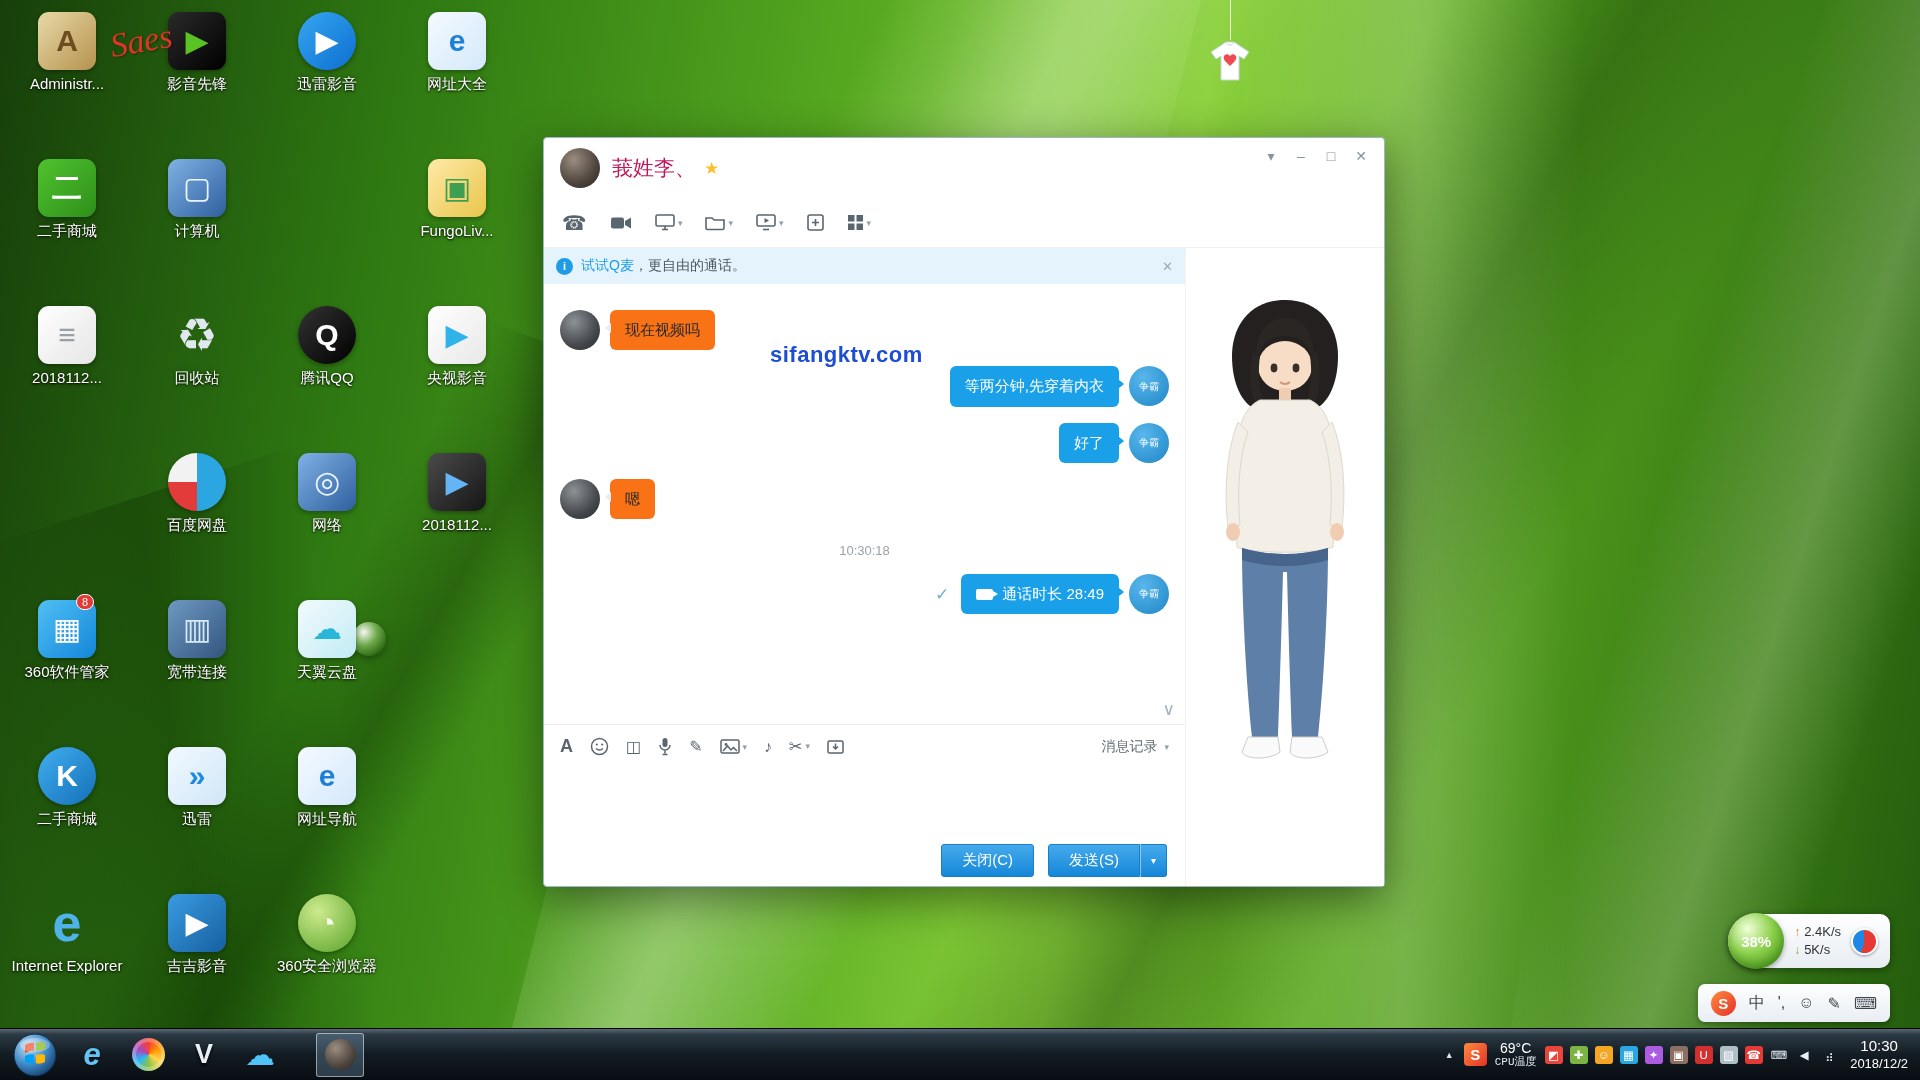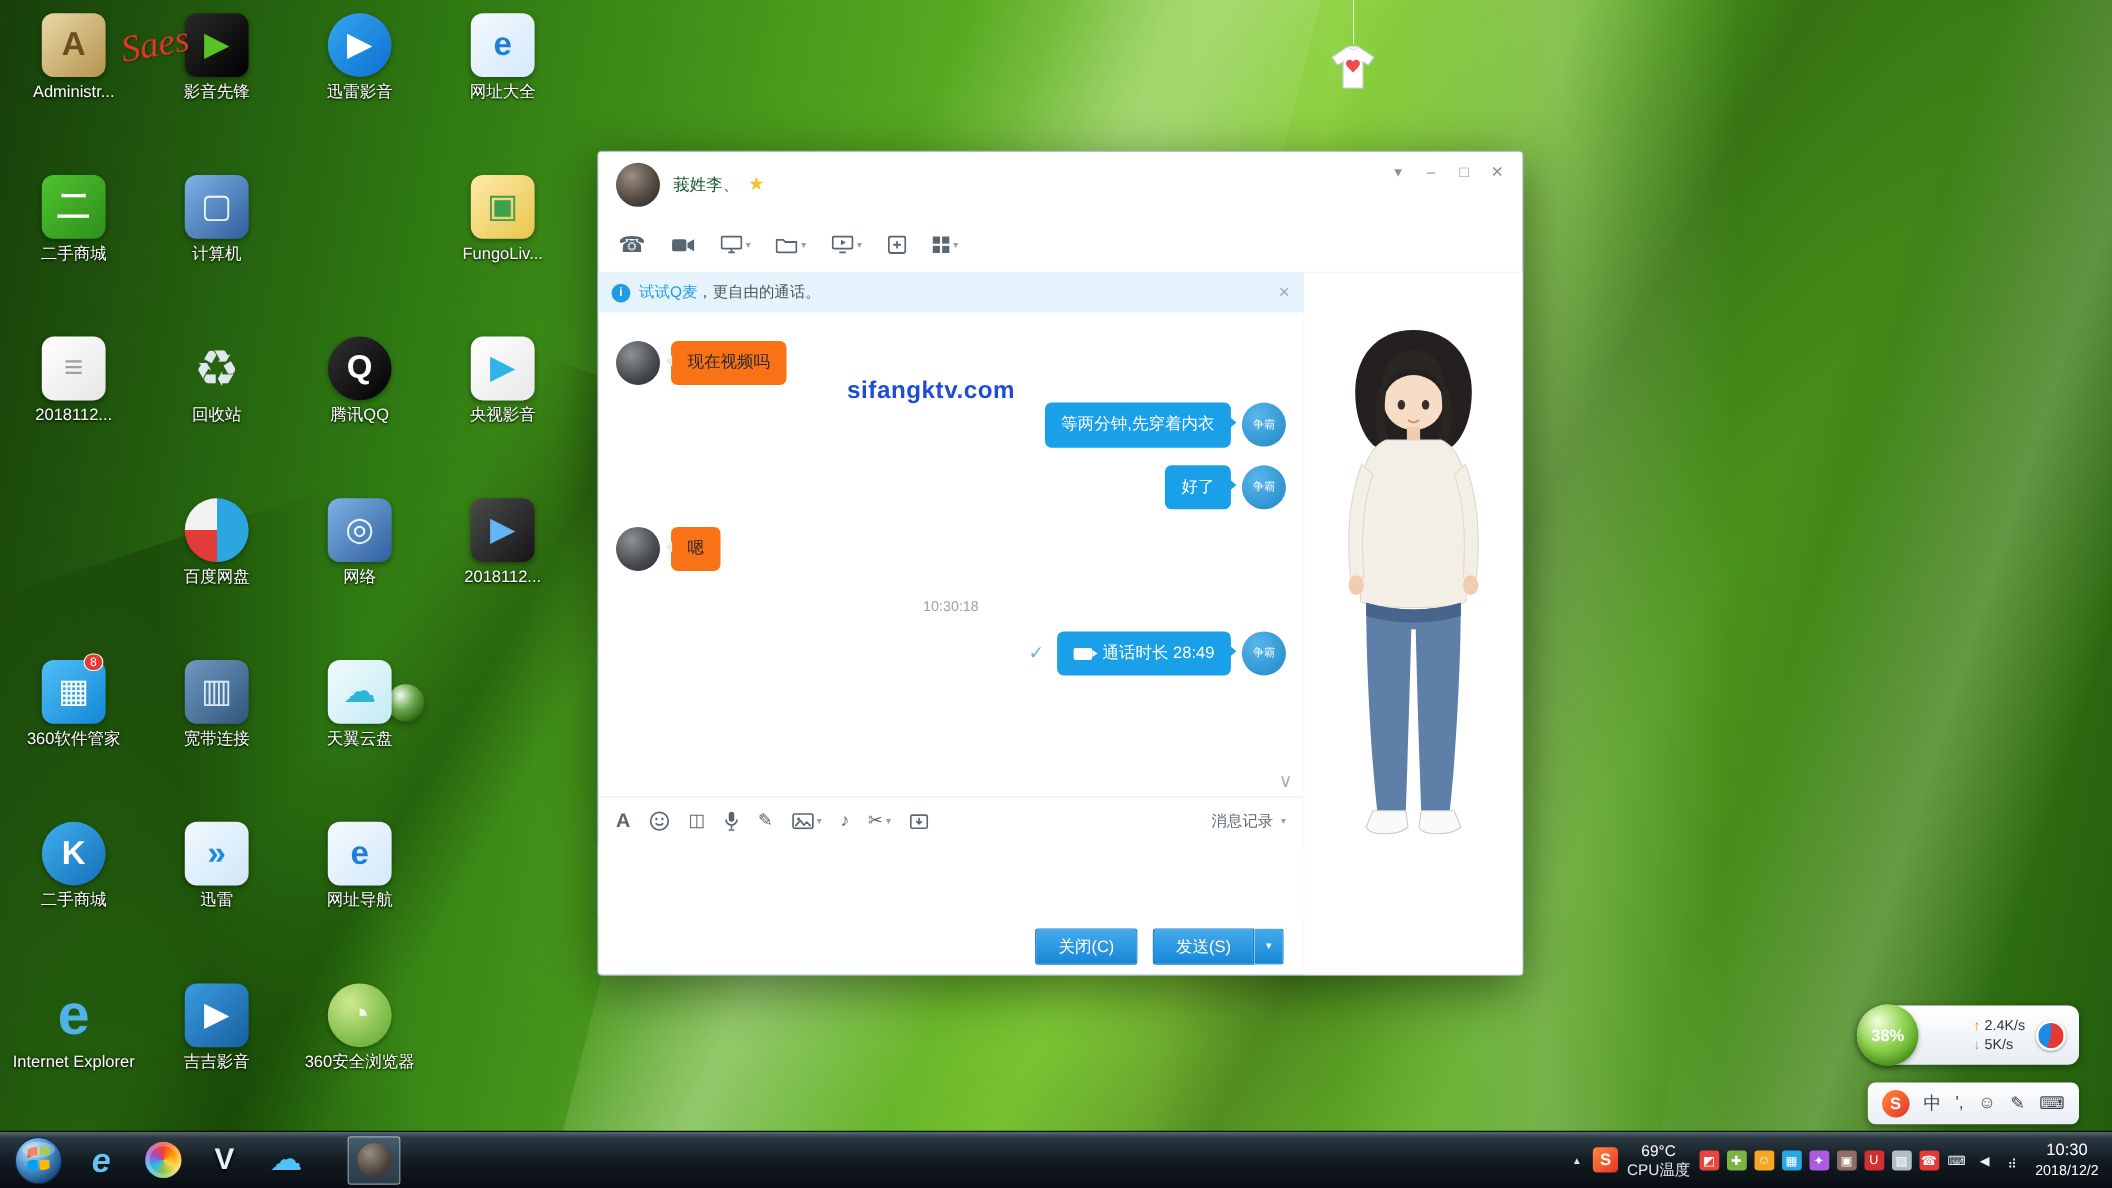--- a/index.html
+++ b/index.html
@@ -38,21 +38,21 @@
   
   .shirt-widget{position:absolute;left:1204px;top:0;width:52px;z-index:2;text-align:center;}
   .string{width:1px;height:40px;background:rgba(255,255,255,.8);margin:0 auto;}
 
   
   .qq-window{position:absolute;left:543px;top:137px;width:842px;height:750px;z-index:5;
     background:#fff;border:1px solid #9fb6c4;border-radius:4px;box-shadow:0 12px 45px rgba(0,0,0,.45);
     display:flex;flex-direction:column;}
   .titlebar{height:60px;display:flex;align-items:center;padding:0 16px;position:relative;flex:0 0 auto;}
   .t-avatar{width:40px;height:40px;border-radius:50%;background:radial-gradient(circle at 35% 30%,#9b8d80,#4e453e 60%,#2b2520);}
-  .t-name{margin-left:12px;font-size:15px;color:#14532d;}
+  .t-name{margin-left:12px;font-size:21px;color:#be185d;}
   .t-star{margin-left:8px;color:#fdbf2d;font-size:17px;}
   .win-ctrls{position:absolute;right:8px;top:6px;display:flex;color:#8494a0;font-size:14px;}
   .win-ctrls span{width:30px;height:24px;display:flex;align-items:center;justify-content:center;}
   .toolbar{height:50px;display:flex;align-items:center;gap:7px;padding:0 10px;border-bottom:1px solid #f0f0f0;flex:0 0 auto;}
   .tbtn{display:flex;align-items:center;padding:4px 8px;color:#5a666f;}
   .tcaret{font-size:9px;color:#93a0aa;margin-left:3px;}
   .phone-glyph{font-size:20px;line-height:1;}
 
   .win-body{flex:1;display:flex;min-height:0;}
   .chat-col{width:642px;display:flex;flex-direction:column;border-right:1px solid #f3f3f3;}
@@ -104,33 +104,33 @@
   .tb-app.ie .glyph{color:#63c3f2;font-size:31px;font-weight:bold;font-style:italic;text-shadow:0 1px 2px rgba(0,0,0,.6);}
   .tb-app.sogou .glyph{width:33px;height:33px;border-radius:50%;background:conic-gradient(#f44336,#ff9800,#ffd54f,#8bc34a,#29b6f6,#ab47bc,#f44336);box-shadow:inset 0 0 0 4px rgba(255,255,255,.25);}
   .tb-app.vp .glyph{color:#e9eff3;font-size:27px;font-weight:bold;text-shadow:0 2px 3px #000;}
   .tb-app.cloudapp .glyph{color:#4fc3f7;font-size:30px;text-shadow:0 1px 2px rgba(0,0,0,.5);}
   .tb-app.chatitem{background:rgba(150,200,235,.25);border:1px solid rgba(255,255,255,.5);margin-left:28px;}
   .tb-app.chatitem .glyph{width:31px;height:31px;border-radius:50%;background:radial-gradient(circle at 35% 30%,#9b8d80,#4e453e 60%,#2b2520);}
   .tray{margin-left:auto;display:flex;align-items:center;gap:8px;padding-right:6px;color:#fff;}
   .tray-caret{font-size:9px;color:#dbe5ec;margin-right:2px;}
   .sogou-s{width:23px;height:23px;border-radius:4px;background:linear-gradient(135deg,#ff8a3c,#e53228);display:flex;align-items:center;justify-content:center;font-size:15px;font-weight:bold;color:#fff;}
   .temp{text-align:center;line-height:1.2;font-size:14px;}
-  .temp .t2{font-size:14px;color:#dfe8ee;}
+  .temp .t2{font-size:11px;color:#dfe8ee;font-family:Liberation Mono, monospace;}
   #tray-icons{display:flex;align-items:center;gap:7px;}
   .tico{min-width:18px;height:18px;border-radius:3px;display:flex;align-items:center;justify-content:center;font-size:11.5px;color:#fff;padding:0 1px;}
   .clock{text-align:center;font-size:15px;line-height:1.25;margin-left:4px;}
   .clock .t2{font-size:13px;}
 
   
   .net-widget{position:absolute;right:30px;bottom:112px;height:54px;z-index:9;background:linear-gradient(#ffffff,#e7edf2);
     border-radius:27px 10px 10px 27px;display:flex;align-items:center;box-shadow:0 2px 8px rgba(0,0,0,.4);padding-right:12px;}
   .ball{width:56px;height:56px;border-radius:50%;background:radial-gradient(circle at 35% 28%,#f0ffd8,#8ed24e 45%,#4f9e1d 85%);
     display:flex;align-items:center;justify-content:center;color:#fff;font-weight:bold;font-size:15px;
     box-shadow:inset 0 -5px 9px rgba(20,80,0,.3),0 2px 5px rgba(0,0,0,.35);margin-right:10px;}
-  .net-lines{font-size:13px;color:#2f3338;line-height:1.4;margin-left:40px;}
+  .net-lines{font-size:13px;color:#2f3338;line-height:1.4;}
   .net-lines .up{color:#f57c00;margin-right:4px;font-size:12px;}
   .net-lines .down{color:#7cb342;margin-right:4px;font-size:12px;}
   .mini-ball{width:27px;height:27px;border-radius:50%;background:conic-gradient(#e53935 0 55%,#1e88e5 55% 100%);border:2px solid #fff;margin-left:10px;box-shadow:0 1px 3px rgba(0,0,0,.4);}
   .sogou-bar{position:absolute;right:30px;bottom:58px;height:38px;z-index:9;background:linear-gradient(#fefefe,#e9eef3);
     border-radius:7px;display:flex;align-items:center;gap:13px;padding:0 13px;box-shadow:0 2px 6px rgba(0,0,0,.35);color:#3e464d;font-size:16px;}
   .sgitem.slogo{width:25px;height:25px;border-radius:50%;background:linear-gradient(135deg,#ff8a3c,#e53228);color:#fff;display:flex;align-items:center;justify-content:center;font-weight:bold;font-size:15px;}
 </style>
 </head>
 <body>
 

